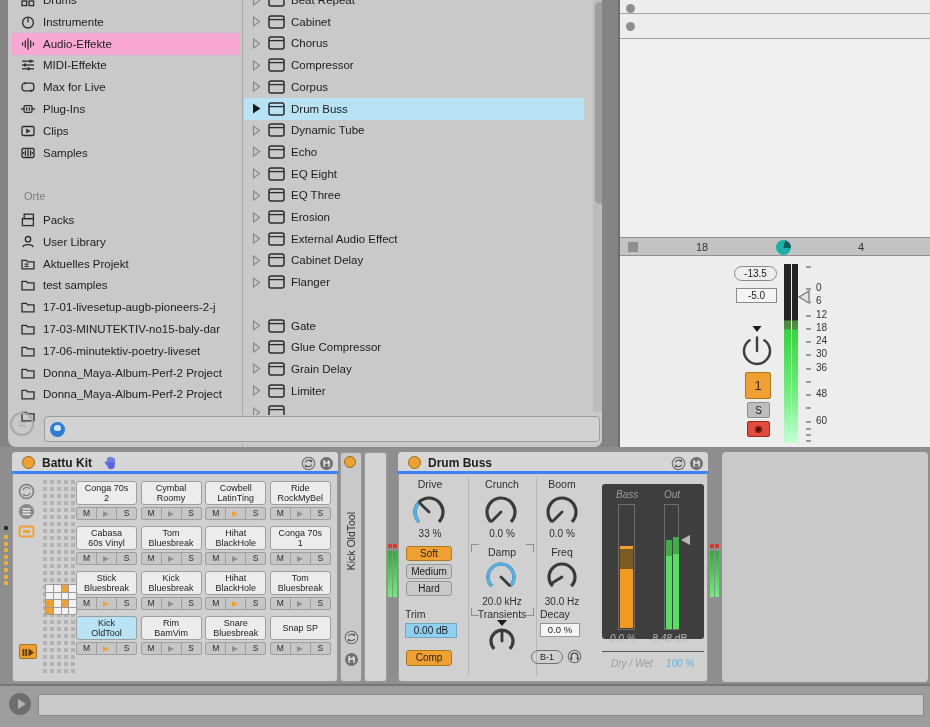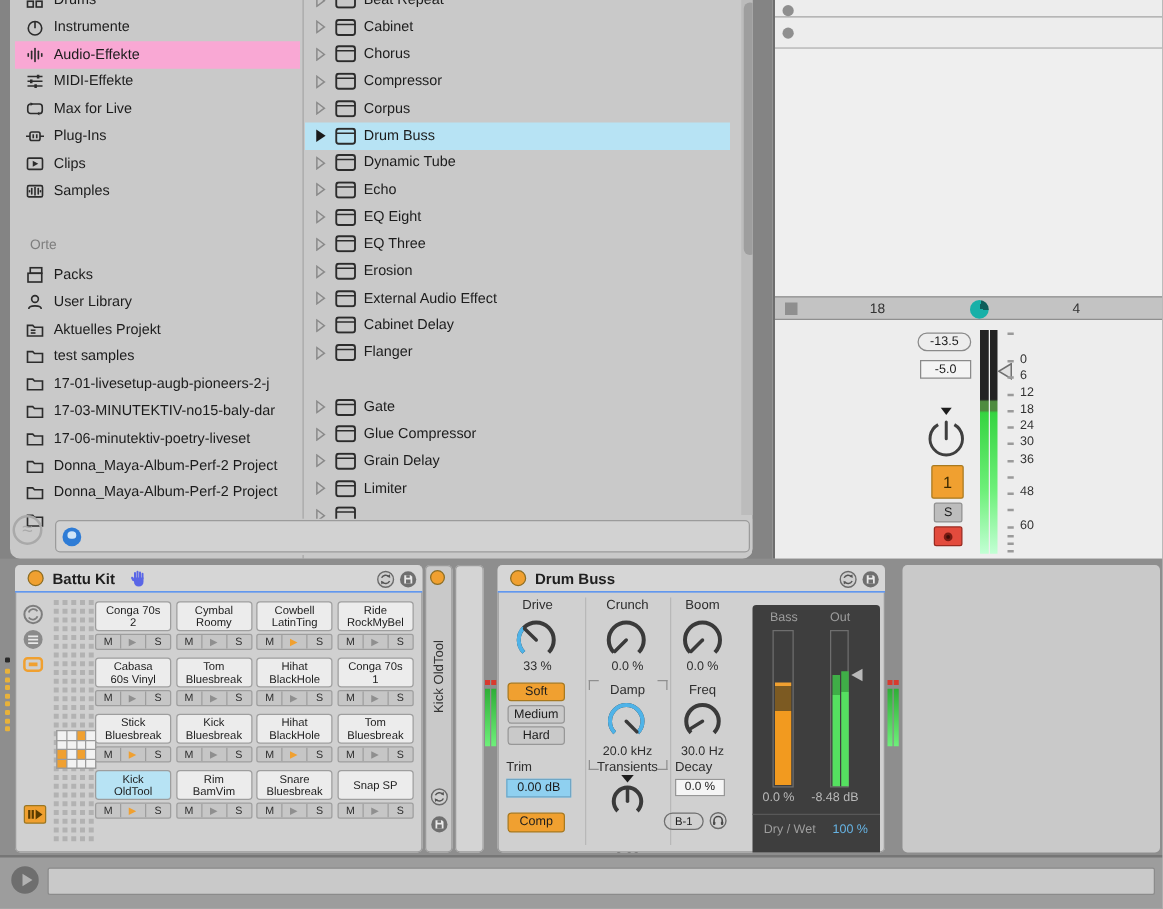--- a/index.html
+++ b/index.html
@@ -48,21 +48,21 @@
   #panknob{left:118px;top:70px;width:38px;height:42px;}
   #trk-num{left:125px;top:116px;width:26px;height:27px;background:#f0a030;border:1px solid #a8791f;border-radius:2px;font-size:13px;text-align:center;line-height:26px;box-sizing:border-box;color:#3d2a00;}
   #trk-solo{left:127px;top:146px;width:23px;height:16px;background:#bdbdbd;border:1px solid #8f8f8f;border-radius:2px;font-size:10px;text-align:center;line-height:15px;box-sizing:border-box;}
   #trk-arm{left:127px;top:165px;width:23px;height:16px;background:#e34b3d;border:1px solid #992a20;border-radius:2px;box-sizing:border-box;}
   #trk-arm:after{content:"";position:absolute;left:6.5px;top:3.5px;width:7px;height:7px;border:2px solid #7a1b13;border-radius:50%;box-sizing:border-box;background:#3c0d08;}
   
   #devarea{left:0;top:447px;width:930px;height:239px;background:#8e8e8e;}
   #leftdots{left:0;top:0;width:10px;height:239px;}
   .mdot{position:absolute;left:4px;width:4px;height:4px;border-radius:1px;background:#e8b23a;}
   .device{position:absolute;top:5px;height:230px;background:#d0d0d0;border-radius:4px;overflow:hidden;box-shadow:0 0 0 1px #9b9b9b inset;}
-  .titlebar{position:absolute;left:0;top:0;width:100%;height:22px;background:#d6d6d6;border-bottom:1px solid #3b82f6;box-sizing:border-box;}
+  .titlebar{position:absolute;left:0;top:0;width:100%;height:22px;background:#d6d6d6;border-bottom:3px solid #3b82f6;box-sizing:border-box;}
   .led{position:absolute;width:13px;height:13px;border-radius:50%;background:#f0a030;border:1px solid #8d6d22;box-sizing:border-box;}
   .devtitle{position:absolute;top:4px;font-size:12px;font-weight:600;color:#1f1f1f;white-space:nowrap;}
   .cicon{position:absolute;width:15px;height:15px;}
   
   .rackicon{position:absolute;left:6px;width:17px;height:17px;}
   #minimap{left:31px;top:28px;width:34px;height:198px;}
   #minimap-hl{left:33px;top:132px;width:30px;height:29px;display:grid;grid-template-columns:repeat(4,1fr);grid-template-rows:repeat(4,1fr);gap:1px;background:#9b9b9b;border:1px solid #9b9b9b;}
   .mmcell{background:#f2f2f2;}
   .mmcell.on{background:#f0a030;}
   #autosel{left:7px;top:192px;width:18px;height:15px;background:#f0a030;border:1px solid #9b7722;border-radius:2px;box-sizing:border-box;}
@@ -78,21 +78,21 @@
   
   .plab{position:absolute;font-size:10.5px;color:#2e2e2e;text-align:center;}
   .pval{position:absolute;font-size:10px;color:#2e2e2e;text-align:center;}
   .dbtn{position:absolute;width:46px;height:15px;background:#c9c9c9;border:1px solid #979797;border-radius:3px;font-size:10px;text-align:center;line-height:13.5px;box-sizing:border-box;}
   .dbtn.on{background:#f0a030;border-color:#a8791f;}
   .vdiv{position:absolute;top:26px;width:1px;height:198px;background:#b8b8b8;}
   #trim-box{position:absolute;left:7px;top:171px;width:52px;height:15px;background:#8fd0f0;border:1px solid #6fa6c5;font-size:10px;text-align:center;line-height:13.5px;box-sizing:border-box;}
   #decay-box{position:absolute;left:142px;top:171px;width:40px;height:14px;background:#f5f5f5;border:1px solid #979797;font-size:9.5px;text-align:center;line-height:12.5px;box-sizing:border-box;}
   #note-pill{position:absolute;left:133px;top:198px;width:32px;height:14px;border:1.3px solid #6f6f6f;border-radius:8px;font-size:9px;text-align:center;line-height:12px;box-sizing:border-box;}
   .corner{position:absolute;width:7px;height:7px;border:1.4px solid #8f8f8f;}
-  #dbmeters{position:absolute;left:204px;top:32px;width:102px;height:244px;background:#3e3e3e;border-radius:3px;font-size:10px;color:#9d9d9d;}
+  #dbmeters{position:absolute;left:204px;top:32px;width:102px;height:155px;background:#3e3e3e;border-radius:3px;font-size:10px;color:#9d9d9d;font-style:italic;}
   .dbmlab{position:absolute;top:5px;}
   .dbmeter{position:absolute;top:20px;height:126px;border:1px solid #6e6e6e;box-sizing:border-box;}
   #bassfill{position:absolute;left:1px;right:1px;bottom:1px;top:33%;background:linear-gradient(to bottom,#f0a030 0 3px,#7c5a22 3px 28%,#f29a1f 28% 100%);}
   .outch{position:absolute;top:0;bottom:0;width:5.5px;}
   .outfill{position:absolute;left:0;right:0;bottom:0;background:linear-gradient(to bottom,#3fae47 0 18%,#55e060 18% 100%);}
   #outtri{position:absolute;left:78px;top:50px;width:11px;height:12px;}
   .dbmval{position:absolute;top:149px;color:#b9b9b9;}
   #drywet-row{position:absolute;left:0;right:0;top:167px;height:25px;border-top:1px solid #585858;}
   #drywet-lab{position:absolute;left:9px;top:6px;color:#9d9d9d;}
   #drywet-val{position:absolute;left:64px;top:6px;color:#66b3e3;}

